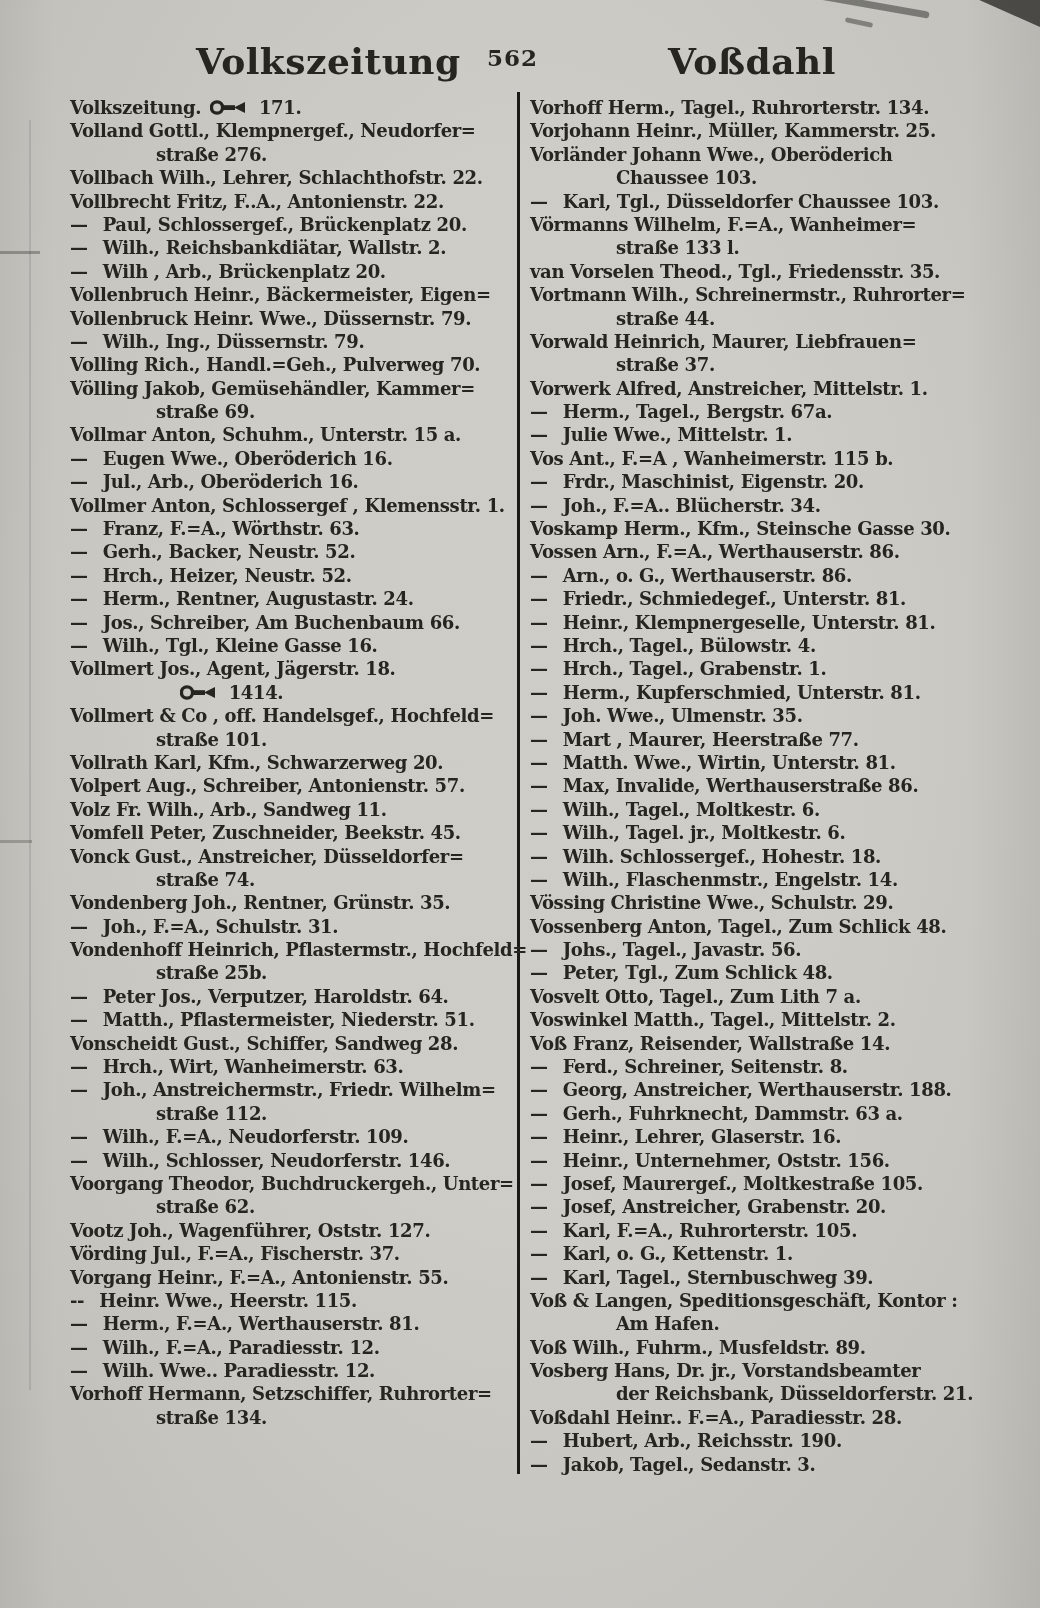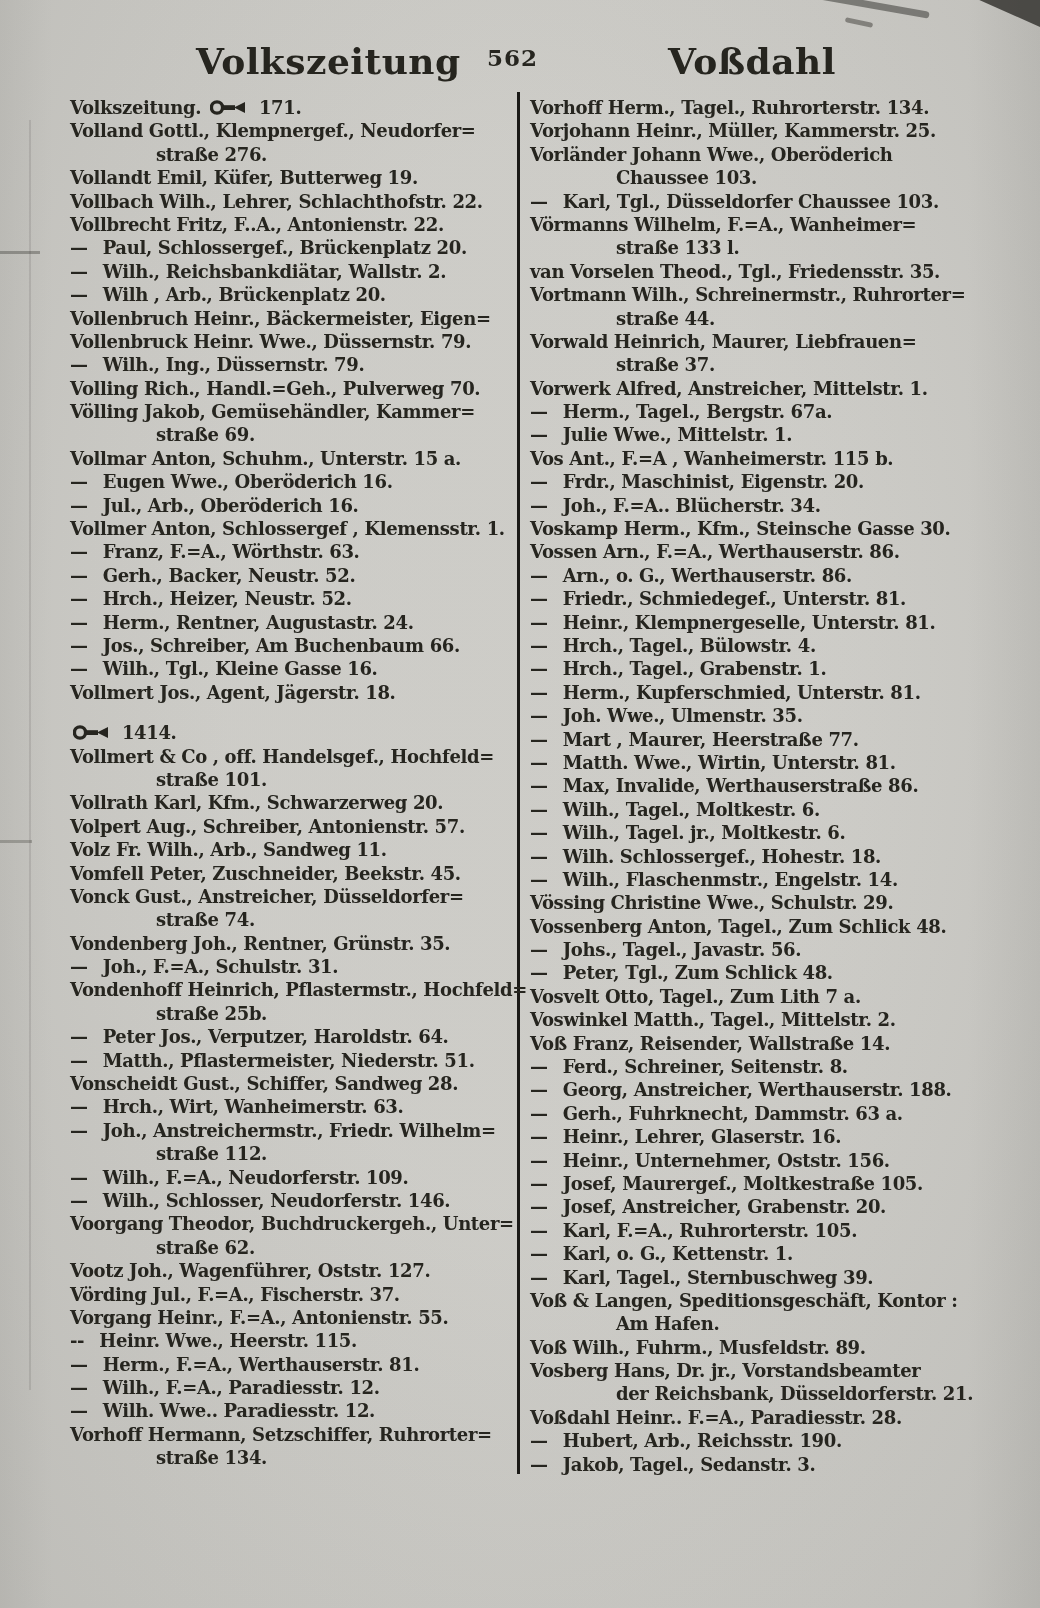--- a/index.html
+++ b/index.html
@@ -13,21 +13,21 @@
     font-weight:bold;color:#26251f;
   }
   .header-title{position:absolute;font-size:36px;letter-spacing:.5px;white-space:nowrap;}
   .page-number{position:absolute;font-size:23px;letter-spacing:1px;}
   .col{position:absolute;top:96px;}
   .col-left{left:70px;width:440px;}
   .col-right{left:530px;width:472px;}
   .divider{position:absolute;left:517px;top:92px;width:3px;height:1382px;background:#1b1a17;}
   .line{white-space:nowrap;height:23.4px;line-height:23.4px;font-size:18px;letter-spacing:-0.35px;}
   .line.cont{padding-left:86px;}
-  .line.center{padding-right:120px;margin-top:17px;}
+  .line.center{text-align:center;padding-right:120px;}
   .dashgap{display:inline-block;width:15px;}
   .tel{display:inline-block;vertical-align:-1px;margin:0 7px 0 3px;}
   .artifact{position:absolute;background:#2e2d29;}
   .a1{left:928px;top:-10px;width:180px;height:26px;transform:rotate(24deg);opacity:.8;border-radius:13px;}
   .a2{left:818px;top:2px;width:112px;height:7px;transform:rotate(10deg);opacity:.5;border-radius:4px;}
   .a3{left:845px;top:20px;width:28px;height:5px;transform:rotate(12deg);opacity:.45;border-radius:3px;}
   .a4{left:29px;top:120px;width:2px;height:1270px;opacity:.12;}
   .a5{left:0;top:251px;width:40px;height:3px;opacity:.35;}
   .a6{left:0;top:840px;width:32px;height:3px;opacity:.28;}
 </style>
@@ -53,23 +53,20 @@
             <circle cx="7" cy="7.5" r="5.6" fill="none" stroke="#26251f" stroke-width="3.4"></circle>
             <rect x="12" y="5.2" width="13" height="4.8" fill="#26251f"></rect>
             <path d="M24 7.5 L35 2 L35 13 Z" fill="#26251f"></path>
           </svg></span> 171.</div>
     </div>
     <div class="entry">
       <div class="line first">Volland Gottl., Klempnergef., Neudorfer=</div>
       <div class="line cont">straße 276.</div>
     </div>
     <div class="entry">
-      <div class="line first">Vollandt Emil, Küfer, Butterweg 19.</div>
-    </div>
-    <div class="entry">
       <div class="line first">Vollbach Wilh., Lehrer, Schlachthofstr. 22.</div>
     </div>
     <div class="entry">
       <div class="line first">Vollbrecht Fritz, F..A., Antonienstr. 22.</div>
     </div>
     <div class="entry">
       <div class="line first">—<span class="dashgap"></span>Paul, Schlossergef., Brückenplatz 20.</div>
     </div>
     <div class="entry">
       <div class="line first">—<span class="dashgap"></span>Wilh., Reichsbankdiätar, Wallstr. 2.</div>

